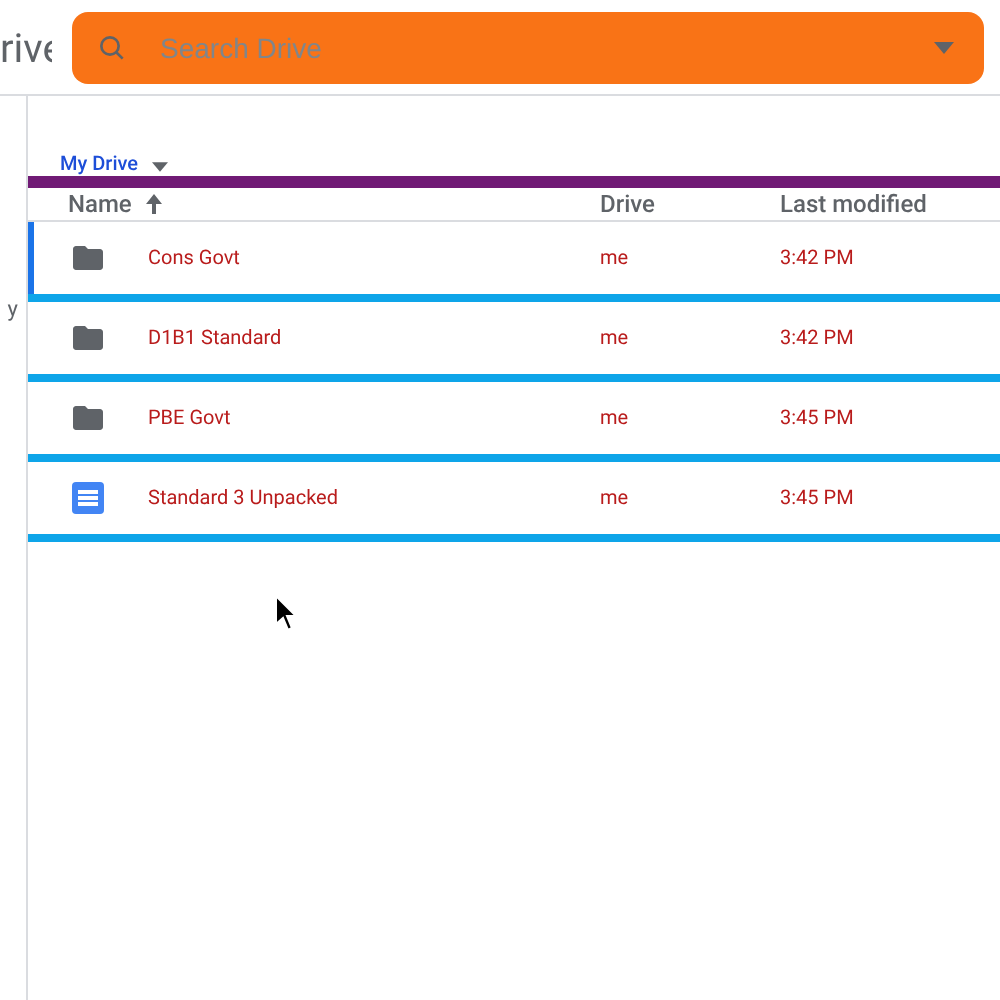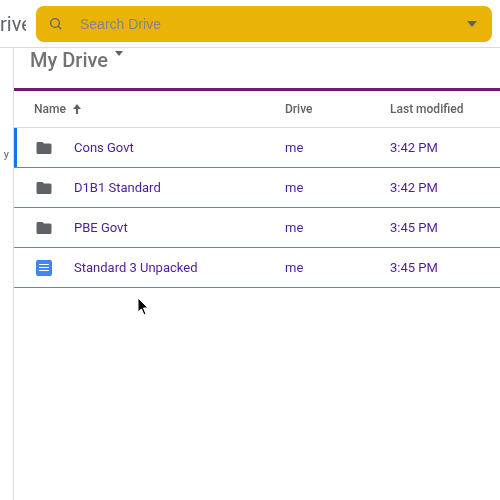--- a/index.html
+++ b/index.html
@@ -1,40 +1,40 @@
 <!DOCTYPE html>
 <html><head>
 <meta charset="utf-8">
 <style>
   * { box-sizing: border-box; margin: 0; padding: 0; }
   html, body { width: 500px; height: 500px; font-family: Roboto, Arial, sans-serif; background: #fff; overflow: hidden; }
   .root { display: flex; flex-direction: column; width: 100%; height: 100%; }
   .header { display: flex; align-items: center; height: 48px; border-bottom: 1px solid #dadce0; padding: 0 8px 0 0; }
   .logo-text { font-size: 20px; color: #5f6368; padding-left: 0; margin-right: 10px; white-space: nowrap; overflow: hidden; width: 26px; text-align: right; flex-shrink: 0; }
-  .search { flex: 1; display: flex; align-items: center; background: #eab308; border-radius: 8px; height: 36px; padding: 0 10px; color: #5f6368; }
+  .search { flex: 1; display: flex; align-items: center; background: #f97316; border-radius: 8px; height: 36px; padding: 0 10px; color: #5f6368; }
   .search .s-icon { width: 20px; height: 20px; display: flex; align-items: center; justify-content: center; margin-right: 14px; }
   .search input { border: none; background: transparent; outline: none; font-size: 14px; color: #3c4043; flex: 1; }
   .search input::placeholder { color: #80868b; }
   .search .caret { width: 20px; display: flex; align-items: center; justify-content: center; }
 
   .body-row { flex: 1; display: flex; min-height: 0; }
   .sidebar { width: 14px; border-right: 1px solid #dadce0; background: #fff; position: relative; flex-shrink: 0; }
   .sidebar-peek { position: absolute; top: 100px; right: 4px; font-size: 11px; color: #5f6368; }
   .main { flex: 1; display: flex; flex-direction: column; background: #fff; }
 
-  .breadcrumb { display: flex; align-items: flex-start; height: 40px; padding: 0 16px; font-size: 20px; color: #737373; font-weight: 500; gap: 6px; cursor: pointer; }
+  .breadcrumb { display: flex; align-items: flex-end; height: 40px; padding: 0 16px; font-size: 10px; color: #1d4ed8; font-weight: 500; gap: 6px; cursor: pointer; }
   .breadcrumb .caret-down { width: 10px; height: 10px; display: flex; align-items: center; justify-content: center; }
 
   .table { padding: 0 0 0 0; }
   .thead, .trow { display: flex; align-items: center; padding: 0 20px; }
-  .thead { height: 40px; border-top: 3px solid #701a75; border-bottom: 1px solid #dadce0; color: #5f6368; font-size: 12px; font-weight: 500; }
+  .thead { height: 23px; border-top: 6px solid #701a75; border-bottom: 1px solid #dadce0; color: #5f6368; font-size: 12px; font-weight: 500; }
   .col-name { flex: 1; display: flex; align-items: center; gap: 6px; }
   .col-owner { width: 90px; }
-  .col-mod { width: 90px; margin-left: 15px; }
-  .trow { height: 40px; border-bottom: 1px solid #0ea5e9; font-size: 13px; color: #4c1d95; position: relative; cursor: pointer; }
+  .col-mod { width: 90px; }
+  .trow { height: 40px; border-bottom: 4px solid #0ea5e9; font-size: 10px; color: #b91c1c; position: relative; cursor: pointer; }
   .trow.selected::before { content: ""; position: absolute; left: 0; top: 0; bottom: 0; width: 3px; background: #1a73e8; }
   .ficon { width: 20px; height: 20px; margin-right: 14px; display: flex; align-items: center; justify-content: center; flex-shrink: 0; }
   .folder-svg { fill: #5f6368; }
   .docs-svg { background: #4285f4; border-radius: 2px; width: 16px; height: 16px; position: relative; }
   .docs-svg::after { content: ""; position: absolute; left: 3px; right: 3px; top: 4px; height: 1.5px; background: #fff; box-shadow: 0 3px 0 #fff, 0 6px 0 #fff; }
   .sort-arrow { width: 10px; height: 10px; display: flex; align-items: center; justify-content: center; }
   .cursor { position: absolute; width: 12px; height: 18px; pointer-events: none; }
   svg { display: block; }
 </style>
 </head>

